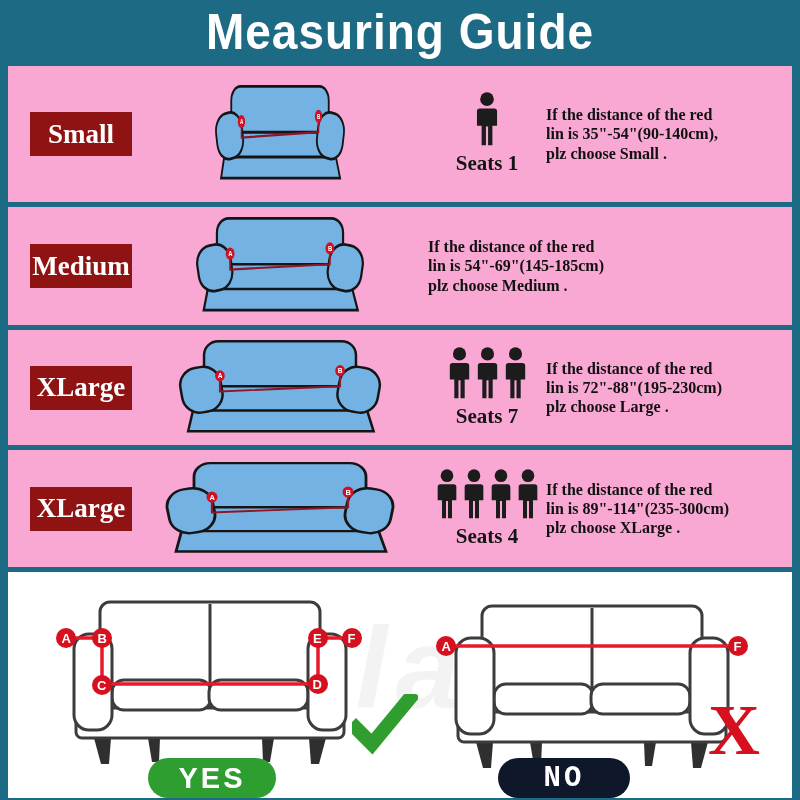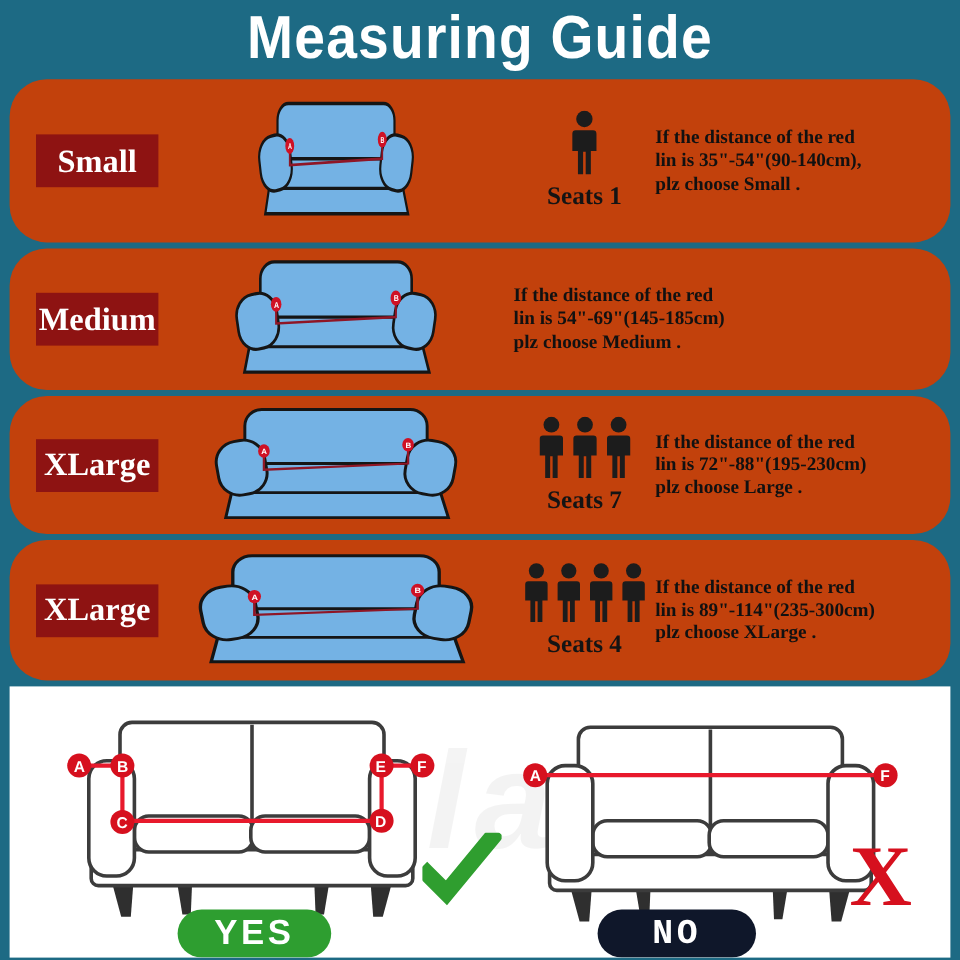--- a/index.html
+++ b/index.html
@@ -3,21 +3,21 @@
 <meta charset="utf-8">
 <style>
   html,body{margin:0;padding:0;background:#1d6a84;}
   .frame{position:relative;width:800px;height:800px;background:#1d6a84;overflow:hidden;
          font-family:"Liberation Serif",serif;color:#141414;}
   
   .header{height:62px;display:flex;align-items:center;justify-content:center;}
   .header h1{margin:0;color:#ffffff;font-family:"Liberation Sans",sans-serif;
              font-size:46px;font-weight:800;letter-spacing:1px;transform:scaleY(1.1);}
   
-  .row{margin:0 8px 5px 8px;background:#c2410c;display:flex;align-items:center;border-radius:31px;}
+  .row{margin:0 8px 5px 8px;background:#f9a8d4;display:flex;align-items:center;}
   .row.r1{height:136px;margin-top:4px;}
   .row.r2{height:118px;}
   .row.r3{height:115px;}
   .row.r4{height:117px;}
   .badge{margin-left:22px;width:102px;min-height:44px;background:#8e1312;color:#fff;
          display:flex;align-items:center;justify-content:center;
          font-weight:700;font-size:27px;flex:0 0 auto;}
   .sofa-wrap{width:296px;display:flex;align-items:center;justify-content:center;flex:0 0 auto;}
   .seats{width:118px;display:flex;flex-direction:column;align-items:center;flex:0 0 auto;}
   .persons{display:flex;gap:3px;align-items:flex-end;}

